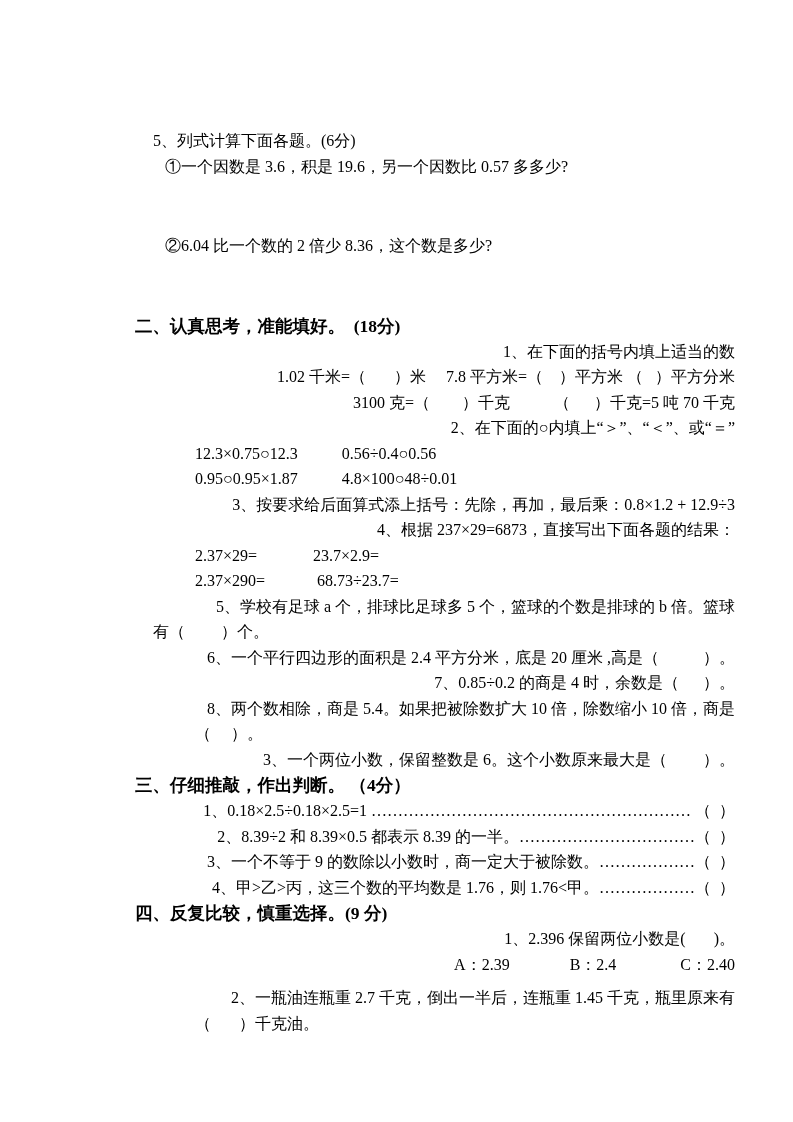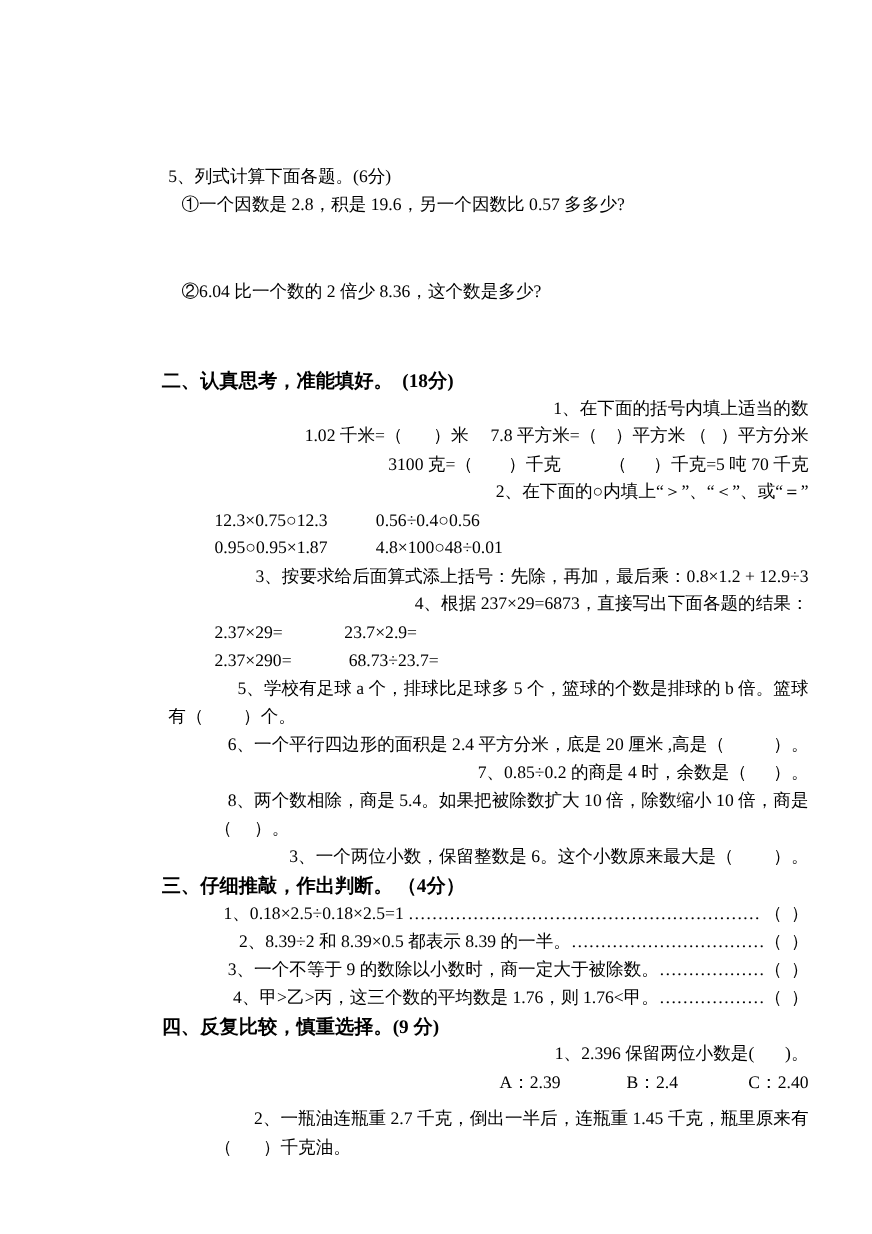--- a/index.html
+++ b/index.html
@@ -8,49 +8,48 @@
     width: 793px;
     height: 1122px;
     background: #ffffff;
     overflow: hidden;
     font-family: "Liberation Serif", "DejaVu Serif", serif;
     color: #000000;
   }
   .content {
     position: absolute;
     left: 135px;
-    top: 148px;
+    top: 128px;
     width: 600px;
   }
   .l {
     white-space: pre;
     font-size: 16px;
     line-height: 25.5px;
-    margin-left: 12px;
   }
   .h {
     font-weight: bold;
     font-size: 17.5px;
     line-height: 26px;
   }
   .i1 { margin-left: 18px; }
   .i2 { margin-left: 30px; }
   .i3 { margin-left: 40px; text-align: right; }
   .i4 { margin-left: 60px; }
   .sp-lg { margin-bottom: 54px; }
   .sp-top { margin-top: 8px; font-family: Liberation Serif, serif; }
 </style>
 </head>
 <body>
 
 <div class="page">
   <div class="content">
 
     <div class="l i1">5、列式计算下面各题。(6分)</div>
-    <div class="l i2 sp-lg">①一个因数是 2.8，积是 19.6，另一个因数比 0.57 多多少?</div>
+    <div class="l i2 sp-lg">①一个因数是 3.6，积是 19.6，另一个因数比 0.57 多多少?</div>
     <div class="l i2 sp-lg">②6.04 比一个数的 2 倍少 8.36，这个数是多少?</div>
 
     <div class="l h">二、认真思考，准能填好。  (18分)</div>
     <div class="l i3">1、在下面的括号内填上适当的数</div>
     <div class="l i3">1.02 千米=（       ）米     7.8 平方米=（    ）平方米 （   ）平方分米</div>
     <div class="l i3">3100 克=（        ）千克           （      ）千克=5 吨 70 千克</div>
     <div class="l i3">2、在下面的○内填上“＞”、“＜”、或“＝”</div>
     <div class="l i4">12.3×0.75○12.3           0.56÷0.4○0.56</div>
     <div class="l i4">0.95○0.95×1.87           4.8×100○48÷0.01</div>
     <div class="l i3">3、按要求给后面算式添上括号：先除，再加，最后乘：0.8×1.2 + 12.9÷3</div>

